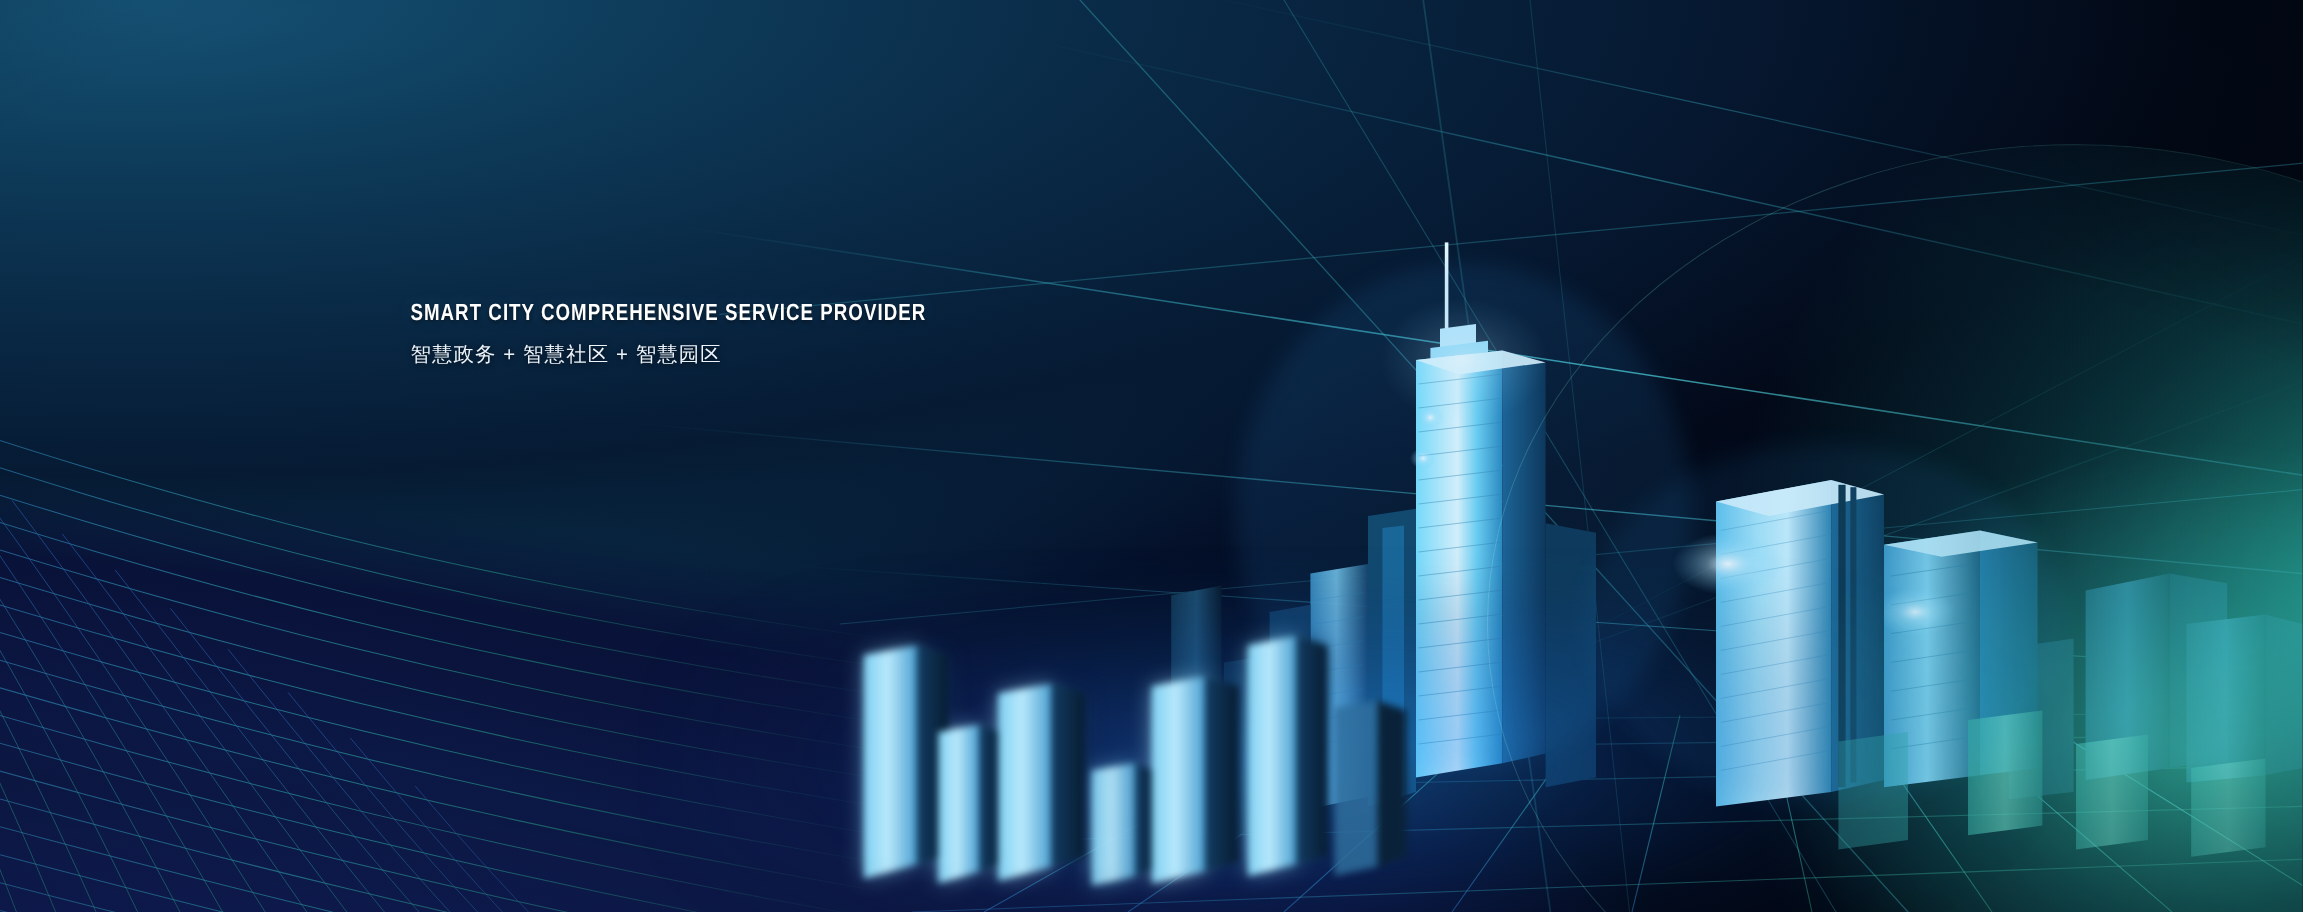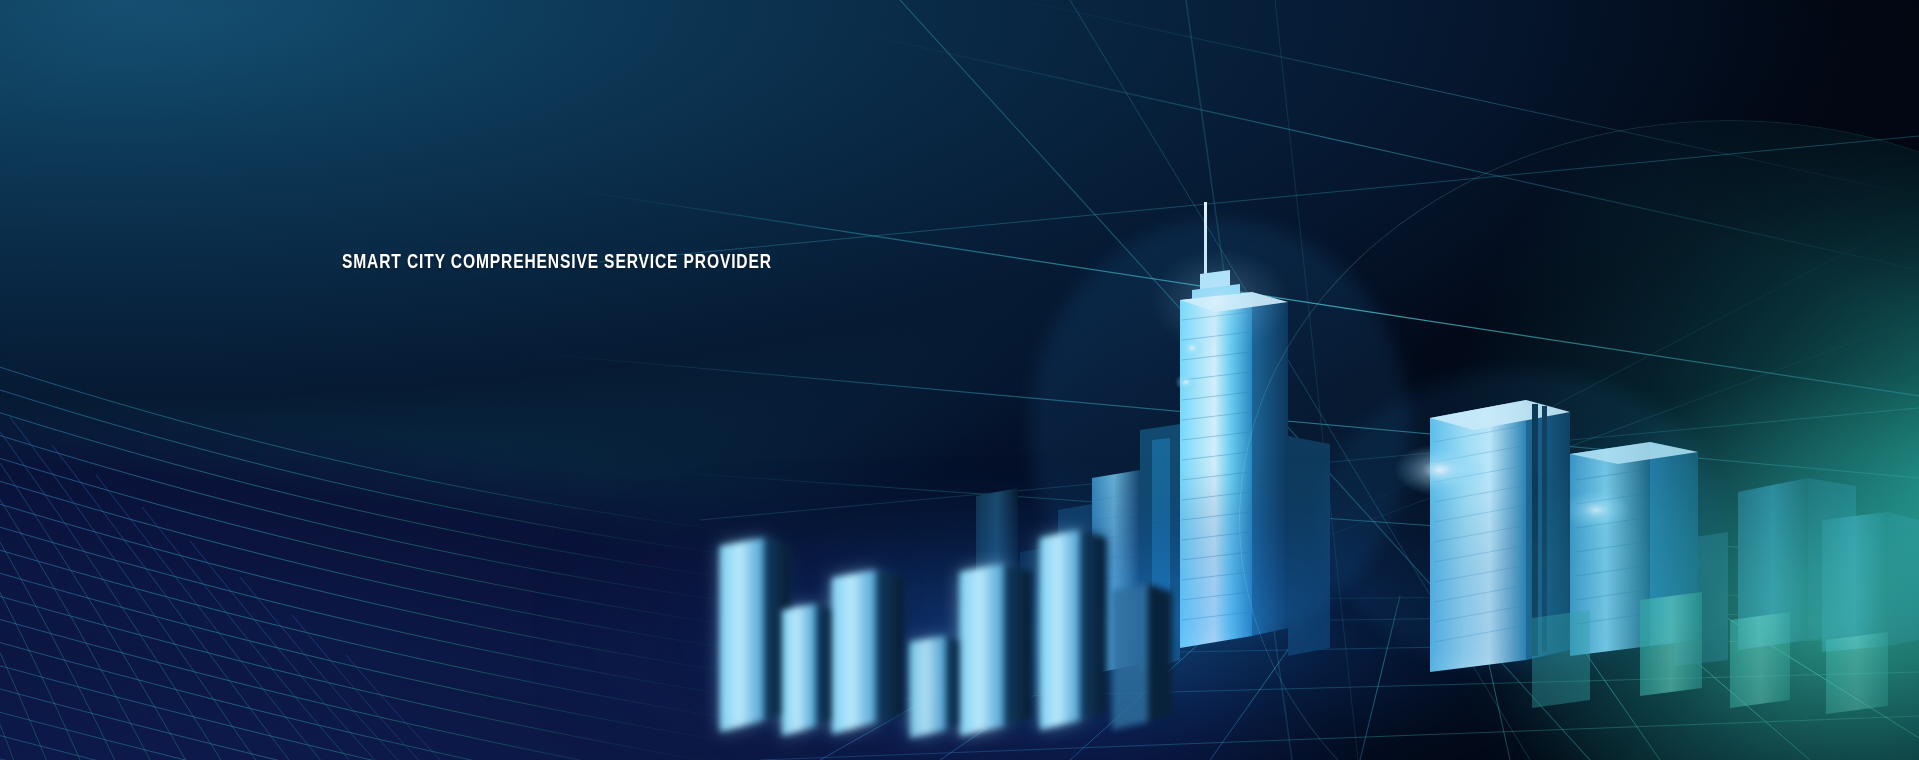--- a/index.html
+++ b/index.html
@@ -456,15 +456,16 @@
   </div>
 
   <div class="green-edge"></div>
   <div class="green-sweep"></div>
   <div class="green-sweep2"></div>
 
   <div class="layer vignette"></div>
 
   <div class="text-block">
     <div class="eyebrow">SMART CITY COMPREHENSIVE SERVICE PROVIDER</div>
+    <div class="subline">智慧政务 + 智慧社区 + 智慧园区</div>
   </div>
 
 </div>
 
 </body></html>

